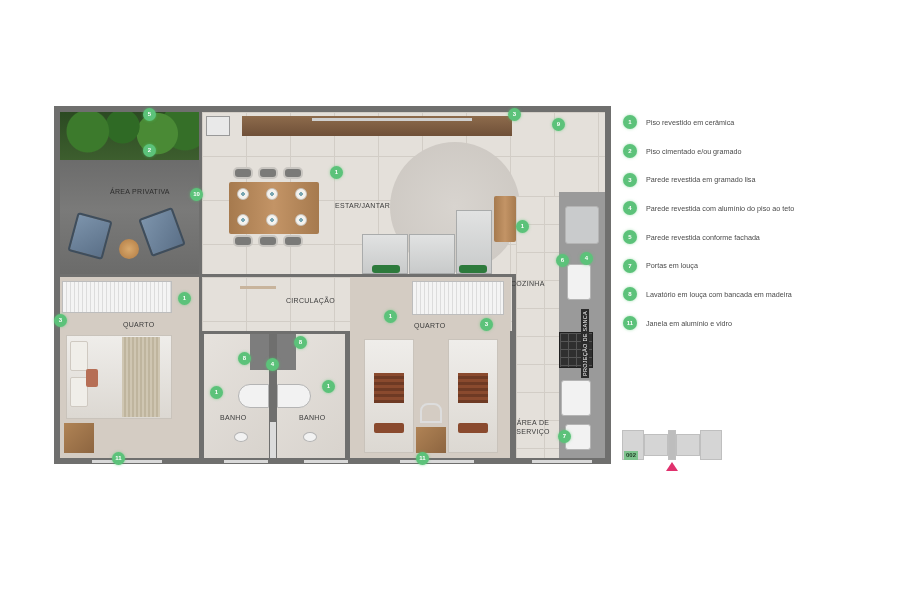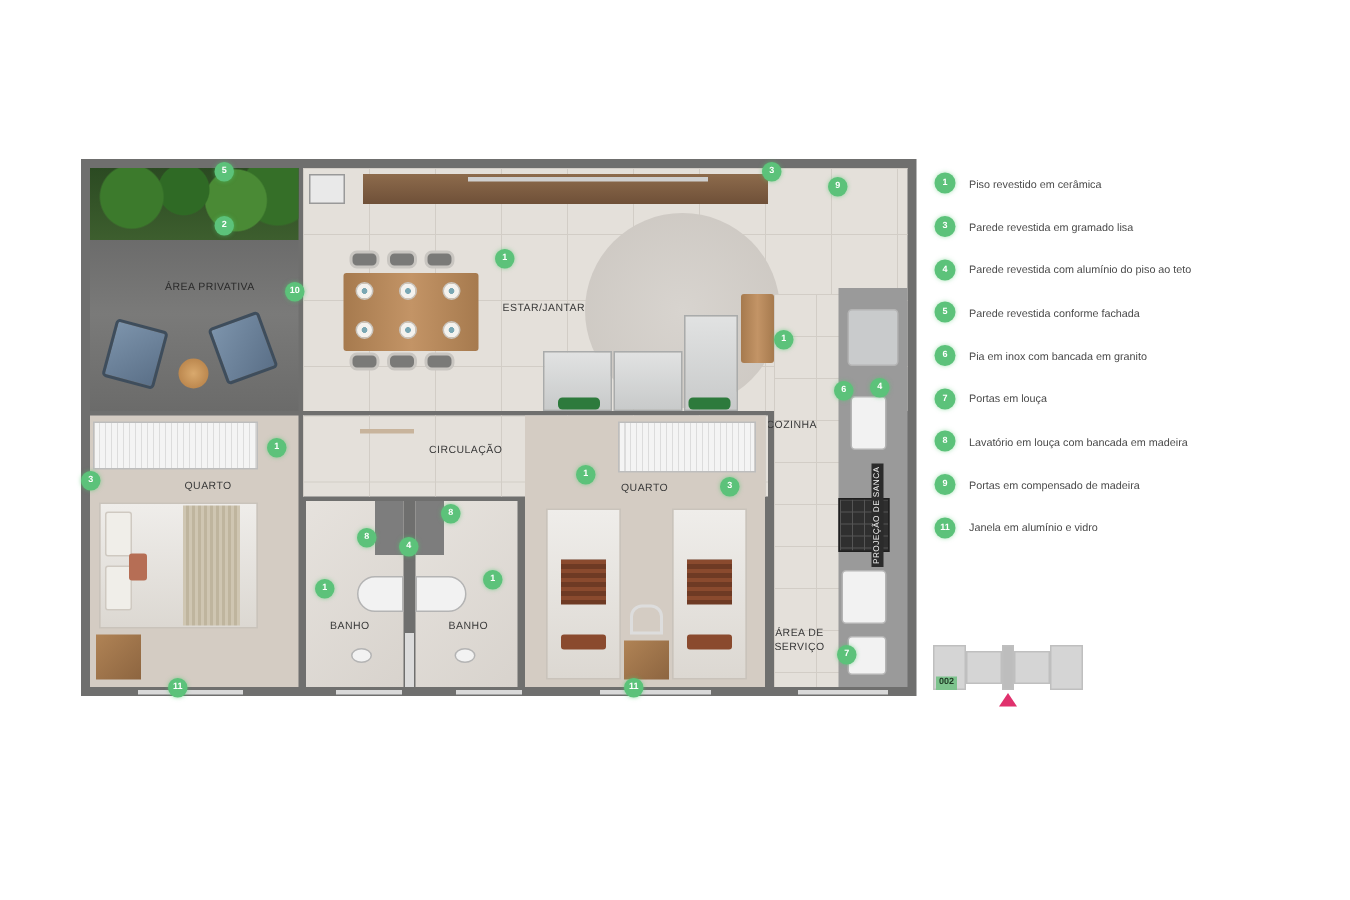--- a/index.html
+++ b/index.html
@@ -188,46 +188,42 @@
     <div class="marker" style="left:58px;top:346px;">11</div>
     <div class="marker" style="left:362px;top:346px;">11</div>
   </div>
 
   <div class="legend">
     <div class="legend-item">
         <span class="legend-num">1</span>
         <span class="legend-text">Piso revestido em cerâmica</span>
       </div>
     <div class="legend-item">
+        <span class="legend-num">2</span>
+        <span class="legend-text">Piso cimentado e/ou gramado</span>
+      </div>
+    <div class="legend-item">
         <span class="legend-num">3</span>
         <span class="legend-text">Parede revestida em gramado lisa</span>
       </div>
     <div class="legend-item">
         <span class="legend-num">4</span>
         <span class="legend-text">Parede revestida com alumínio do piso ao teto</span>
       </div>
     <div class="legend-item">
         <span class="legend-num">5</span>
         <span class="legend-text">Parede revestida conforme fachada</span>
       </div>
     <div class="legend-item">
-        <span class="legend-num">6</span>
-        <span class="legend-text">Pia em inox com bancada em granito</span>
-      </div>
-    <div class="legend-item">
         <span class="legend-num">7</span>
         <span class="legend-text">Portas em louça</span>
       </div>
     <div class="legend-item">
         <span class="legend-num">8</span>
         <span class="legend-text">Lavatório em louça com bancada em madeira</span>
-      </div>
-    <div class="legend-item">
-        <span class="legend-num">9</span>
-        <span class="legend-text">Portas em compensado de madeira</span>
       </div>
     <div class="legend-item">
         <span class="legend-num">11</span>
         <span class="legend-text">Janela em alumínio e vidro</span>
       </div>
   </div>
 
   <div class="keyplan">
     <div class="kp-block" style="left:0;top:0;width:22px;height:30px;"></div>
     <div class="kp-block" style="left:22px;top:4px;width:24px;height:22px;"></div>

